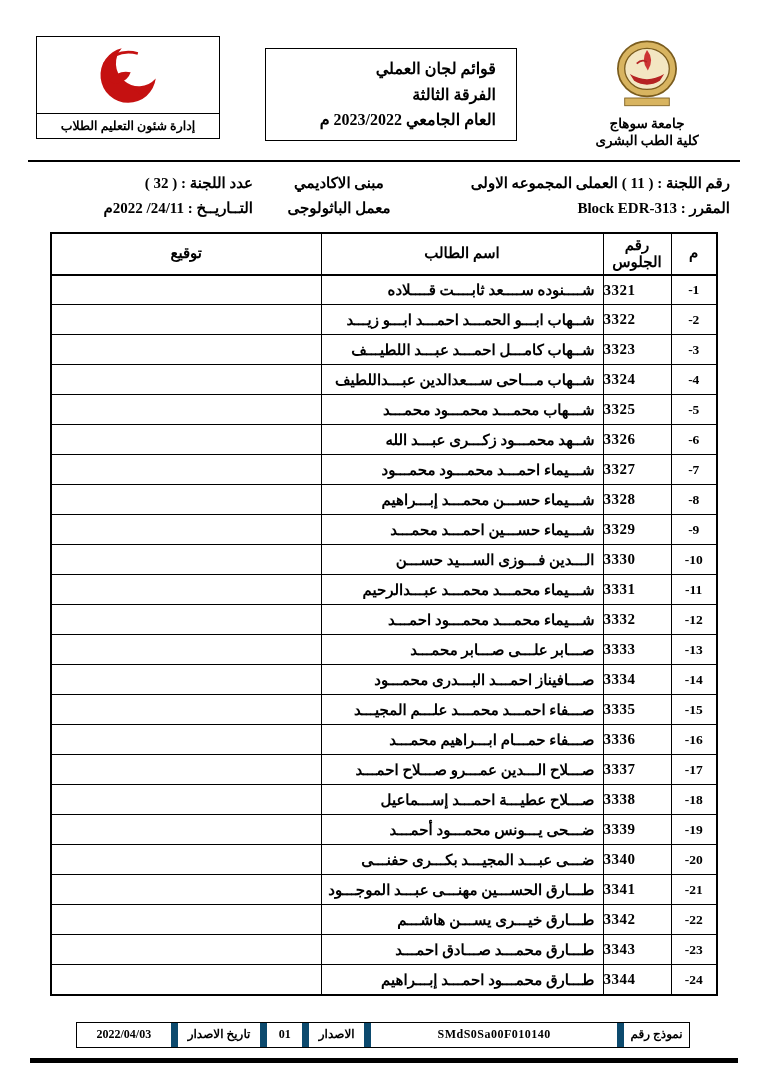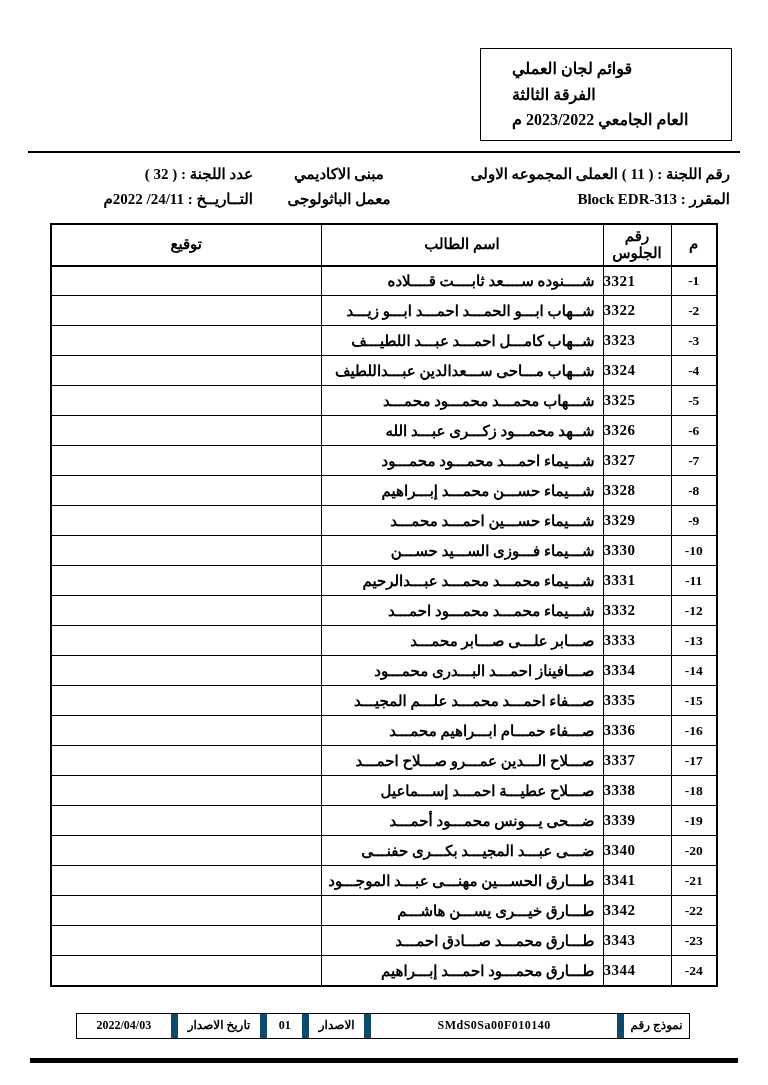--- a/index.html
+++ b/index.html
@@ -16,22 +16,22 @@
     padding: 36px 28px 0 28px;
     direction: rtl;
     overflow: hidden;
   }
   
   .header { display:flex; justify-content:space-between; align-items:flex-start; padding:0 8px; }
   .uni-block { width:170px; text-align:center; padding-top:2px; }
   .uni-block .uni-name { font-weight:bold; font-size:13.5px; line-height:1.25; margin-top:2px; }
   .uni-block .uni-fac  { font-weight:bold; font-size:13.5px; line-height:1.25; }
   .title-box {
-    border:1px solid #000; text-align:left;
-    padding:7px 31px; margin-top:12px; min-width:252px;
+    border:1px solid #000; text-align:right;
+    padding:7px 20px; margin-top:12px; min-width:252px;
   }
   .title-box div { font-weight:bold; font-size:16px; line-height:1.6; white-space:nowrap; }
   .admin-block { border:1px solid #000; width:184px; }
   .admin-logo { height:76px; display:flex; align-items:center; justify-content:center; }
   .admin-label {
     border-top:1px solid #000; font-weight:bold; font-size:12.5px;
     text-align:center; padding:4px 2px;
   }
   .header-rule { border-top:2.5px solid #000; margin-top:10px; }
   
@@ -84,27 +84,50 @@
     height:5px; background:#000;
   }
 </style>
 </head>
 <body>
 
 <div class="page">
 
   <div class="header">
 
+    <div class="uni-block">
+      <svg width="86" height="72" viewBox="0 0 100 84">
+        <ellipse cx="50" cy="36" rx="34" ry="32" fill="#d8b460" stroke="#7a5c1e" stroke-width="2"></ellipse>
+        <ellipse cx="50" cy="36" rx="26" ry="24" fill="#f3e6c2" stroke="#7a5c1e" stroke-width="1.5"></ellipse>
+        <path d="M30 42 q20 12 40 0 l-5 8 q-15 9 -30 0 z" fill="#b52222"></path>
+        <path d="M50 14 q9 11 1 24 q-9 -12 -1 -24 z" fill="#c33"></path>
+        <path d="M38 30 q6 -6 12 -2" stroke="#b52222" stroke-width="2" fill="none"></path>
+        <rect x="24" y="70" width="52" height="9" fill="#d8b460" stroke="#7a5c1e" stroke-width="1"></rect>
+      </svg>
+      <div class="uni-name">جامعة سوهاج</div>
+      <div class="uni-fac">كلية الطب البشرى</div>
+    </div>
 
     <div class="title-box">
       <div>قوائم لجان العملي</div>
       <div>الفرقة الثالثة</div>
       <div>العام الجامعي 2023/2022 م</div>
     </div>
 
+    <div class="admin-block">
+      <div class="admin-logo">
+        <svg width="104" height="68" viewBox="0 0 110 76">
+          <path d="M86 42 A31 31 0 1 1 48 8 A25 25 0 1 0 86 42 Z" fill="#c51111"></path>
+          <path d="M28 26 q16 -18 38 -12" stroke="#c51111" stroke-width="3" fill="none"></path>
+          <path d="M34 44 q10 -12 24 -9 q-3 9 -13 12 q-7 2 -11 -3 z" fill="#c51111"></path>
+          <path d="M58 52 q8 2 12 8" stroke="#c51111" stroke-width="2.5" fill="none"></path>
+        </svg>
+      </div>
+      <div class="admin-label">إدارة شئون التعليم الطلاب</div>
+    </div>
   </div>
 
   <div class="header-rule"></div>
 
   <div class="info">
     <div class="col col-right">
       <div class="l1">رقم اللجنة : ( 11 ) العملى المجموعه الاولى</div>
       <div class="l2">المقرر : Block EDR-313</div>
     </div>
     <div class="col col-center">
@@ -193,21 +216,21 @@
         <tr>
           <td class="col-index">-9</td>
           <td class="col-seat">3329</td>
           <td class="col-name">شـــيماء حســـين احمـــد محمـــد</td>
           <td class="col-sign"></td>
         </tr>
 
         <tr>
           <td class="col-index">-10</td>
           <td class="col-seat">3330</td>
-          <td class="col-name">شـــيماء فـــوزى الســـيد حســـن</td>
+          <td class="col-name">الـــدين فـــوزى الســـيد حســـن</td>
           <td class="col-sign"></td>
         </tr>
 
         <tr>
           <td class="col-index">-11</td>
           <td class="col-seat">3331</td>
           <td class="col-name">شـــيماء محمـــد محمـــد عبـــدالرحيم</td>
           <td class="col-sign"></td>
         </tr>
 

